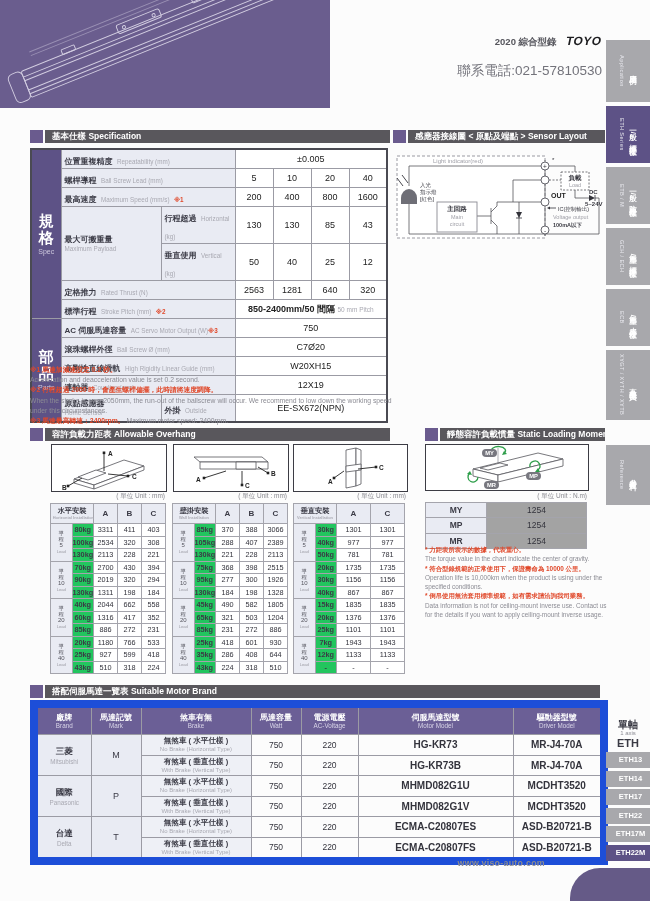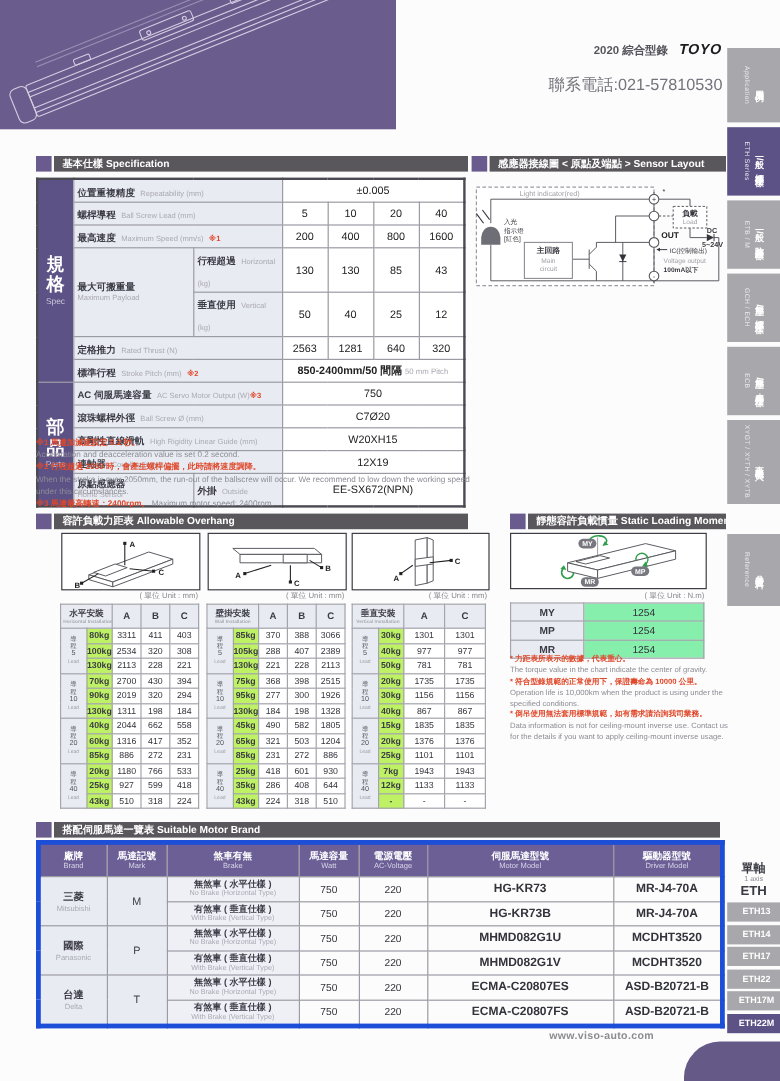--- a/index.html
+++ b/index.html
@@ -52,32 +52,32 @@
   .ov-table th,.ov-table td{border:0.8px solid #a4a4ac;padding:0;text-align:center;}
   .ov-title{background:#e9ebf3;width:42px;}
   .ov-title-zh{font-size:7.2px;font-weight:bold;color:#3b3b46;line-height:1.1;}
   .ov-title-en{font-size:4.3px;color:#ababb4;transform:scale(.92);white-space:nowrap;}
   .ov-col{background:#e9ebf3;font-size:8px;font-weight:bold;color:#3b3b46;height:19px;}
   .ov-lead{background:#e9ebf3;width:11px;}
   .ov-lead div{line-height:1.15;}
   .ld-zh{font-size:5.3px;color:#55555e;}
   .ld-n{font-size:6px;color:#55555e;}
   .ld-en{font-size:4.6px;color:#9a9aa2;transform:scale(.9);}
-  .ov-w{background:#bef264;font-size:7.3px;font-weight:bold;color:#3b3b46;width:30px;height:11.5px;margin-top:14px;}
+  .ov-w{background:#22c55e;font-size:7.3px;font-weight:bold;color:#3b3b46;width:30px;height:11.5px;margin-top:14px;}
   .ov-v{background:#fff;font-size:7.3px;color:#33333c;}
 
   
   .st-table{border-collapse:collapse;table-layout:fixed;width:162px;border:1.5px solid #4a4a52;}
   .st-table td{border:0.8px solid #a4a4ac;height:12.3px;text-align:center;}
   .st-label{background:#e9ebf3;width:58px;font-size:8.5px;font-weight:bold;color:#3b3b46;}
-  .st-value{background:#86efac;font-size:8.5px;color:#33333c;}
+  .st-value{background:#a3a3a3;font-size:8.5px;color:#33333c;}
   .notes-sm{font-size:6.4px;line-height:1.45;}
 
   
-  .mt-table{border-collapse:collapse;table-layout:fixed;width:570px;border:4px solid #1d4ed8;}
+  .mt-table{border-collapse:collapse;table-layout:fixed;width:570px;border:8px solid #1d4ed8;}
   .mt-table th,.mt-table td{border:1px solid #9b9ba4;padding:0;text-align:center;vertical-align:middle;}
   .mt-table thead th{background:#6b5f96;color:#fff;height:26px;}
   .mt-h-zh{font-size:8px;font-weight:bold;line-height:1.2;}
   .mt-h-en{font-size:6.3px;font-weight:normal;color:#d9d5e8;}
   .mt-table tbody td{height:19.5px;}
   .mt-brand{background:#e9ebf3;}
   .mt-brand-zh{font-size:8.5px;font-weight:bold;color:#3b3b46;}
   .mt-brand-en{font-size:6.3px;color:#a9a9b2;}
   .mt-mark{background:#e9ebf3;font-size:9px;color:#3b3b46;}
   .mt-brake{background:#eef0f6;}

